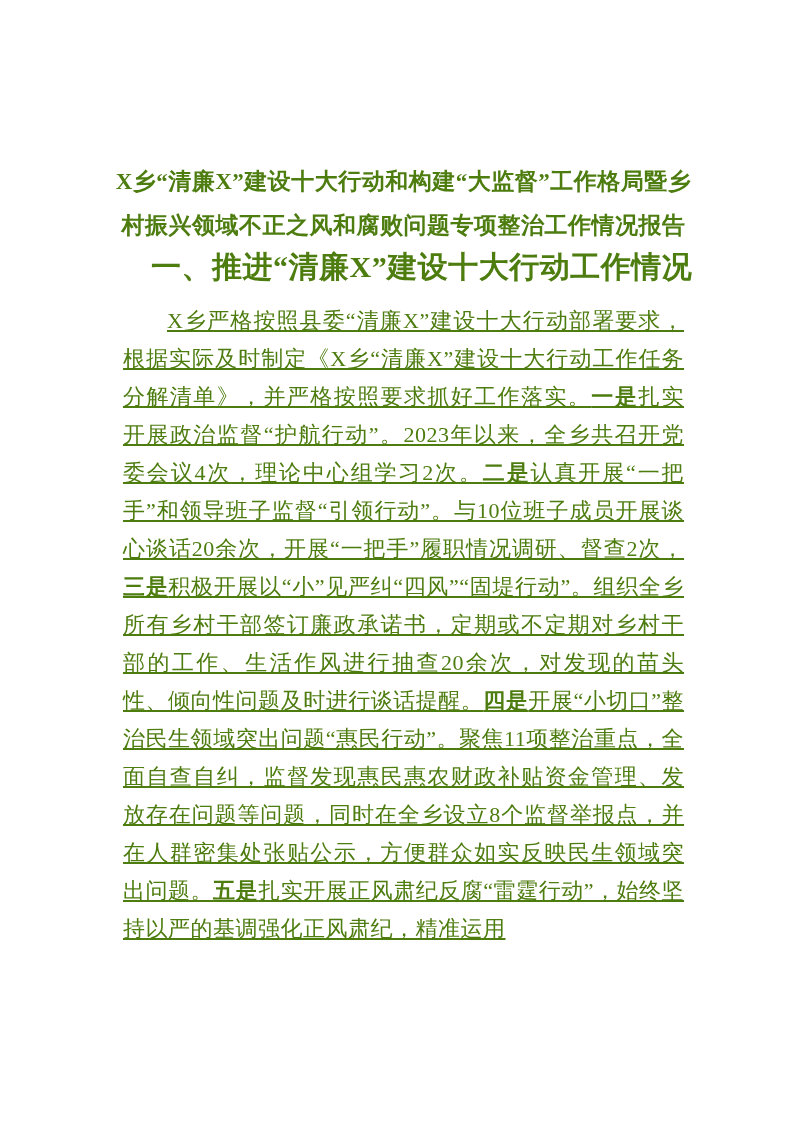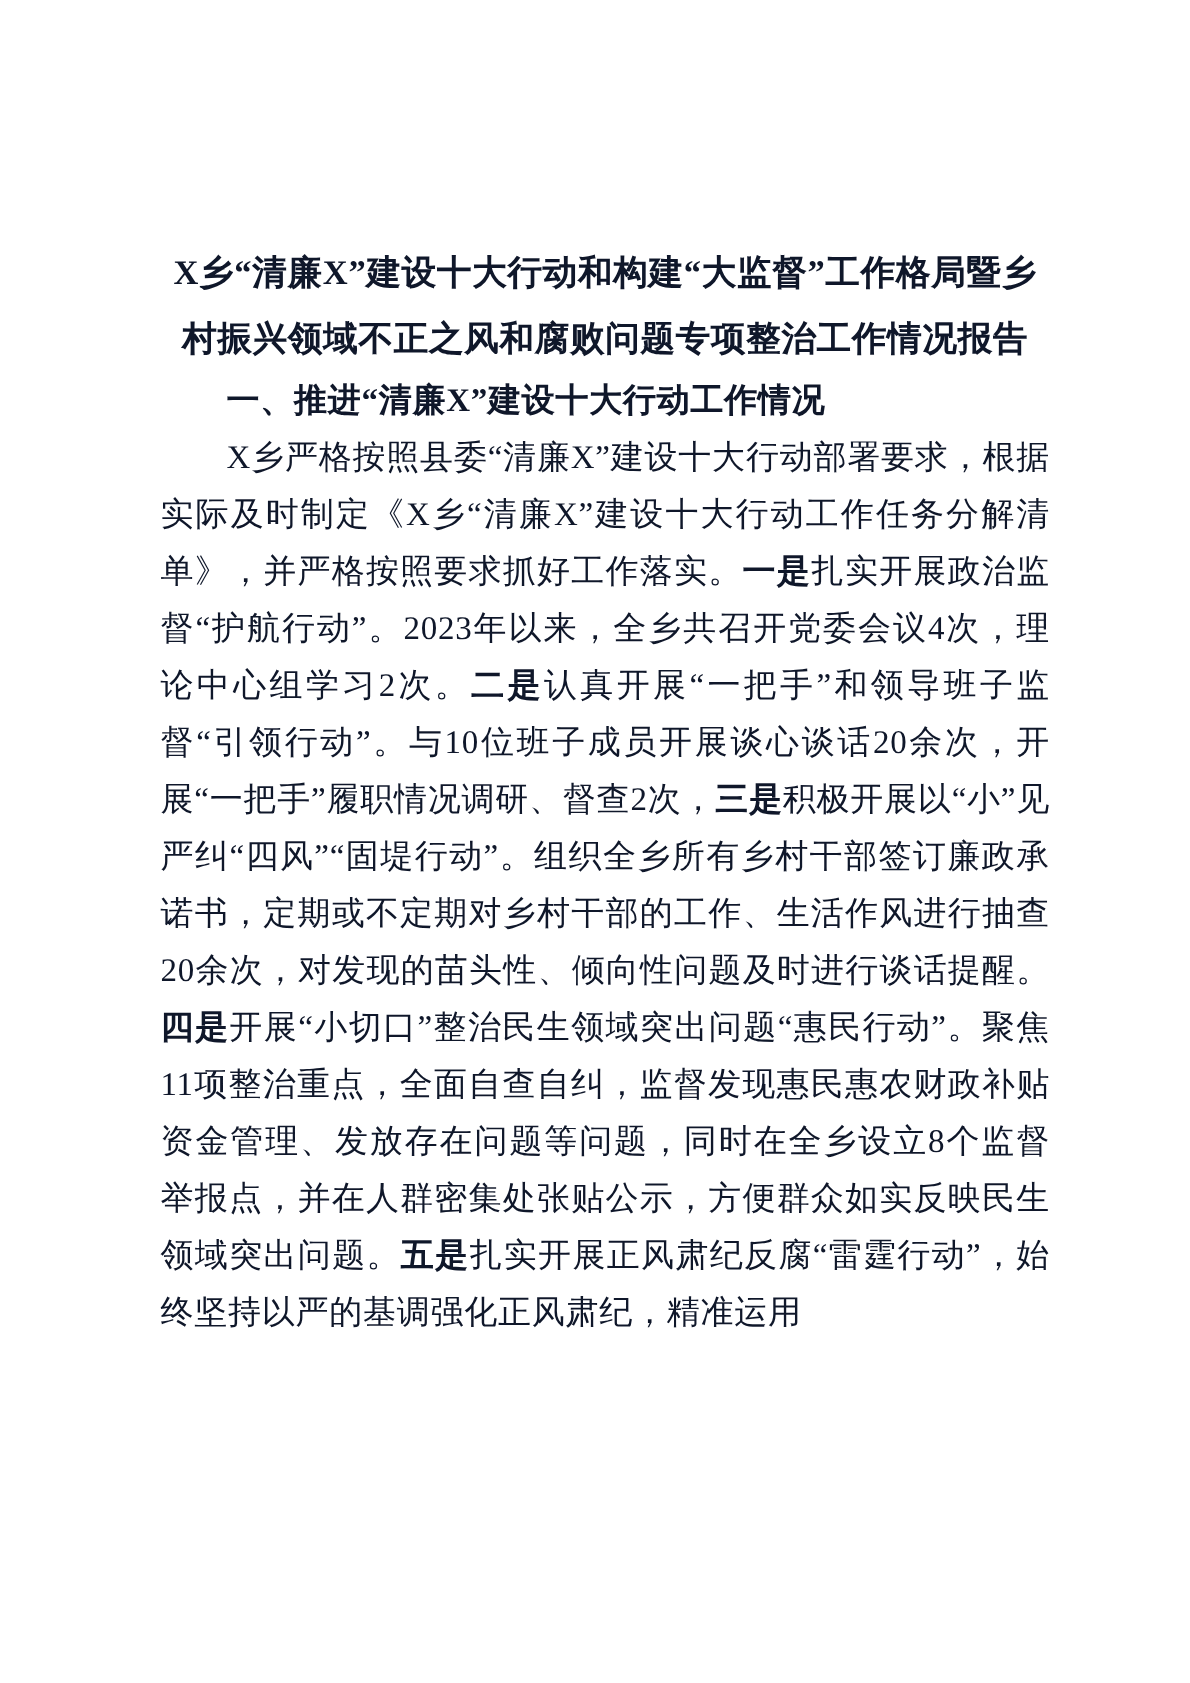--- a/index.html
+++ b/index.html
@@ -7,21 +7,21 @@
     padding: 0;
     background: #ffffff;
   }
   .page {
     position: relative;
     width: 793px;
     height: 1122px;
     background: #ffffff;
     overflow: hidden;
     font-family: "Liberation Serif", "DejaVu Serif", serif;
-    color: #0f172a;
+    color: #4d7c0f;
   }
   .content {
     position: absolute;
     left: 107px;
     top: 0;
     width: 593px;
   }
   .doc-title {
     margin: 160px 0 0 0;
     font-size: 23px;
@@ -34,34 +34,35 @@
     margin: 22px 0 0 0;
     font-size: 22px;
     line-height: 38px;
     text-align: justify;
     text-justify: inter-ideograph;
     text-indent: 44px;
     letter-spacing: 0.5px;
   }
   .section-heading {
     margin: 0;
-    font-size: 22px;
+    font-size: 30px;
     font-weight: bold;
     line-height: 38px;
     text-indent: 44px;
     letter-spacing: 0.5px;
   }
   .body-para {
-    margin: 0;
+    margin: 16px;
     font-size: 22px;
     line-height: 38px;
     text-align: justify;
     text-justify: inter-ideograph;
     text-indent: 44px;
     letter-spacing: 0.5px;
+    text-decoration: underline;
   }
   .bold {
     font-weight: bold;
   }
 </style>
 </head>
 <body>
 
 <div class="page">
   <div class="content">

